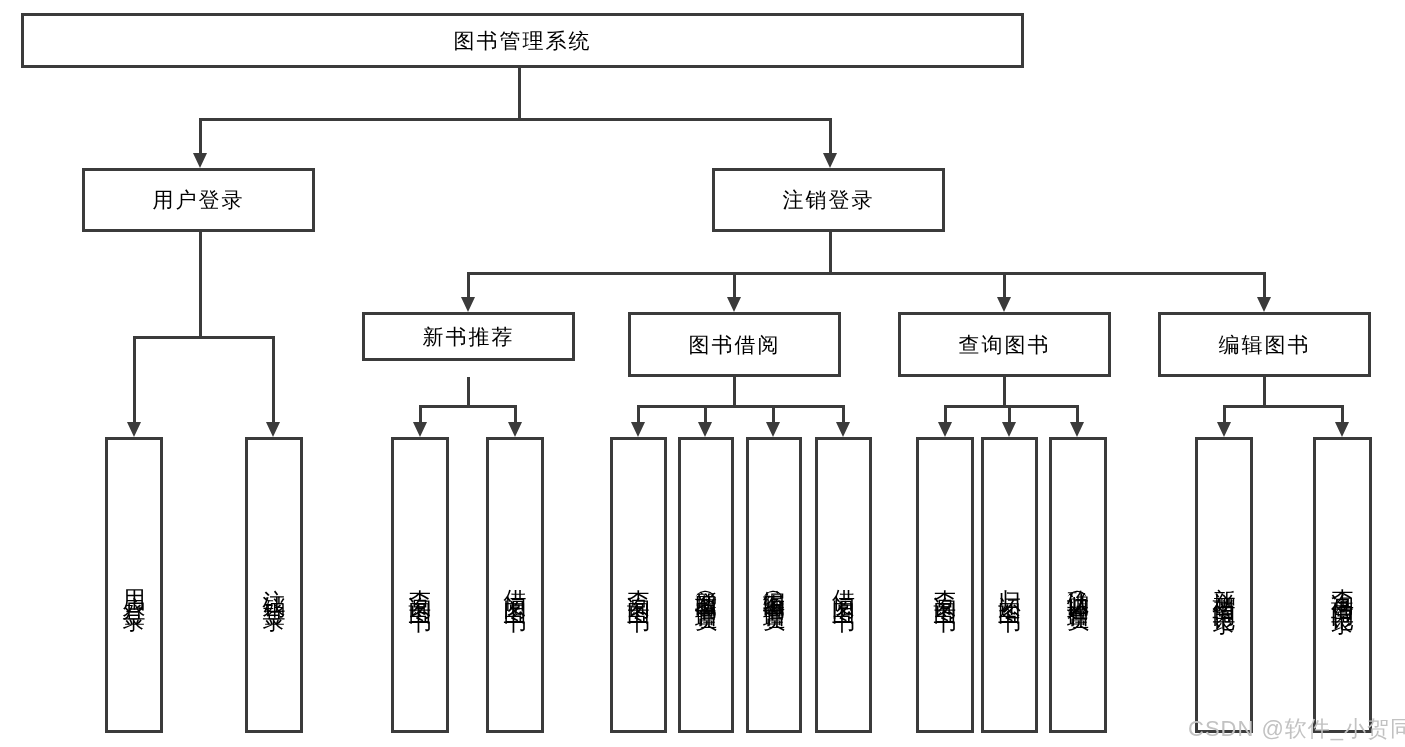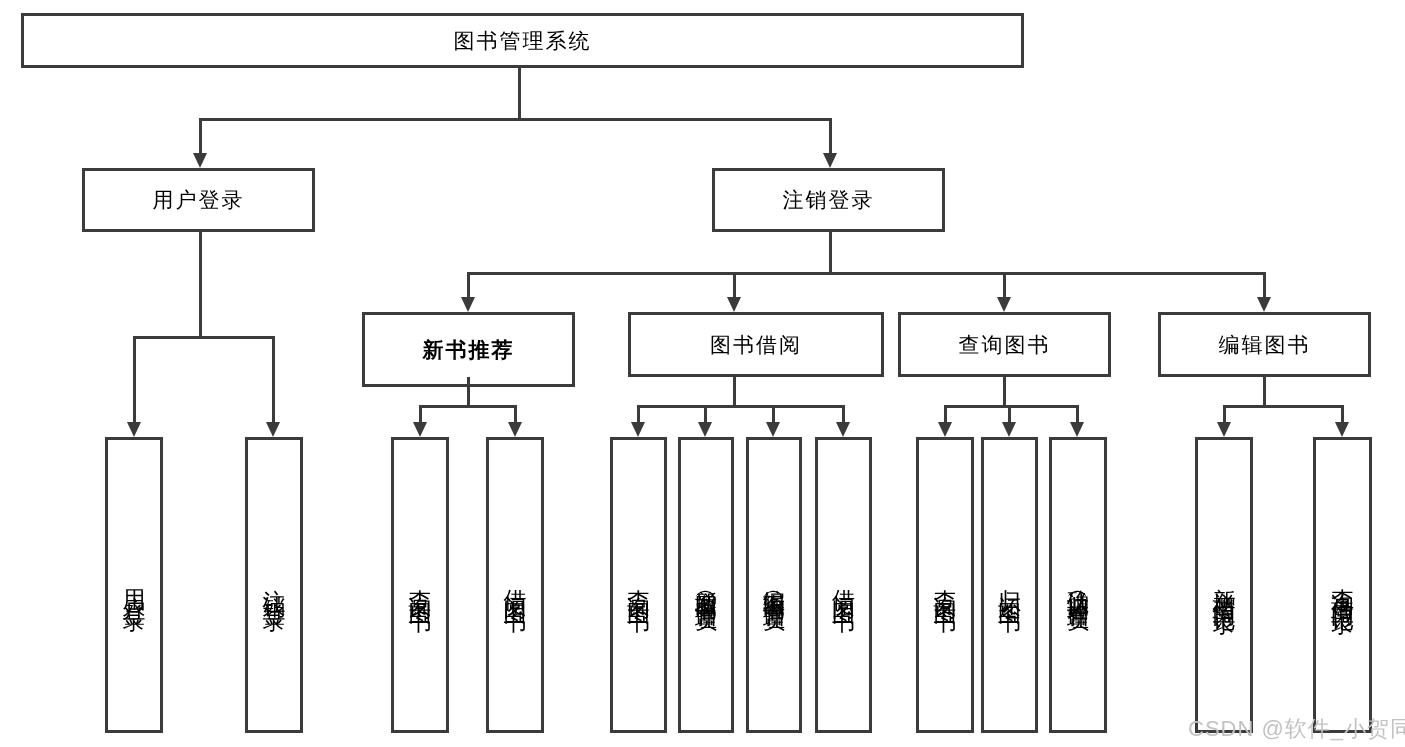--- a/index.html
+++ b/index.html
@@ -82,22 +82,22 @@
   <div class="line" style="left:467px;top:272px;width:799px;height:3px;"></div>
   <div class="line" style="left:467px;top:272px;width:3px;height:27px;"></div>
   <div class="arrow" style="left:461px;top:297px;"></div>
   <div class="line" style="left:733px;top:272px;width:3px;height:27px;"></div>
   <div class="arrow" style="left:727px;top:297px;"></div>
   <div class="line" style="left:1003px;top:272px;width:3px;height:27px;"></div>
   <div class="arrow" style="left:997px;top:297px;"></div>
   <div class="line" style="left:1263px;top:272px;width:3px;height:27px;"></div>
   <div class="arrow" style="left:1257px;top:297px;"></div>
 
-  <div class="node h" style="left:362px;top:312px;width:213px;height:75px;font-weight:bold;">新书推荐</div>
-  <div class="node h" style="left:628px;top:312px;width:256px;height:65px;">图书借阅</div>
+  <div class="node h" style="left:362px;top:312px;width:213px;height:49px;">新书推荐</div>
+  <div class="node h" style="left:628px;top:312px;width:213px;height:65px;">图书借阅</div>
   <div class="node h" style="left:898px;top:312px;width:213px;height:65px;">查询图书</div>
   <div class="node h" style="left:1158px;top:312px;width:213px;height:65px;">编辑图书</div>
 
   <div class="line" style="left:467px;top:377px;width:3px;height:28px;"></div>
   <div class="line" style="left:419px;top:405px;width:98px;height:3px;"></div>
   <div class="line" style="left:419px;top:405px;width:3px;height:18px;"></div>
   <div class="arrow" style="left:413px;top:422px;"></div>
   <div class="line" style="left:514px;top:405px;width:3px;height:18px;"></div>
   <div class="arrow" style="left:508px;top:422px;"></div>
 

